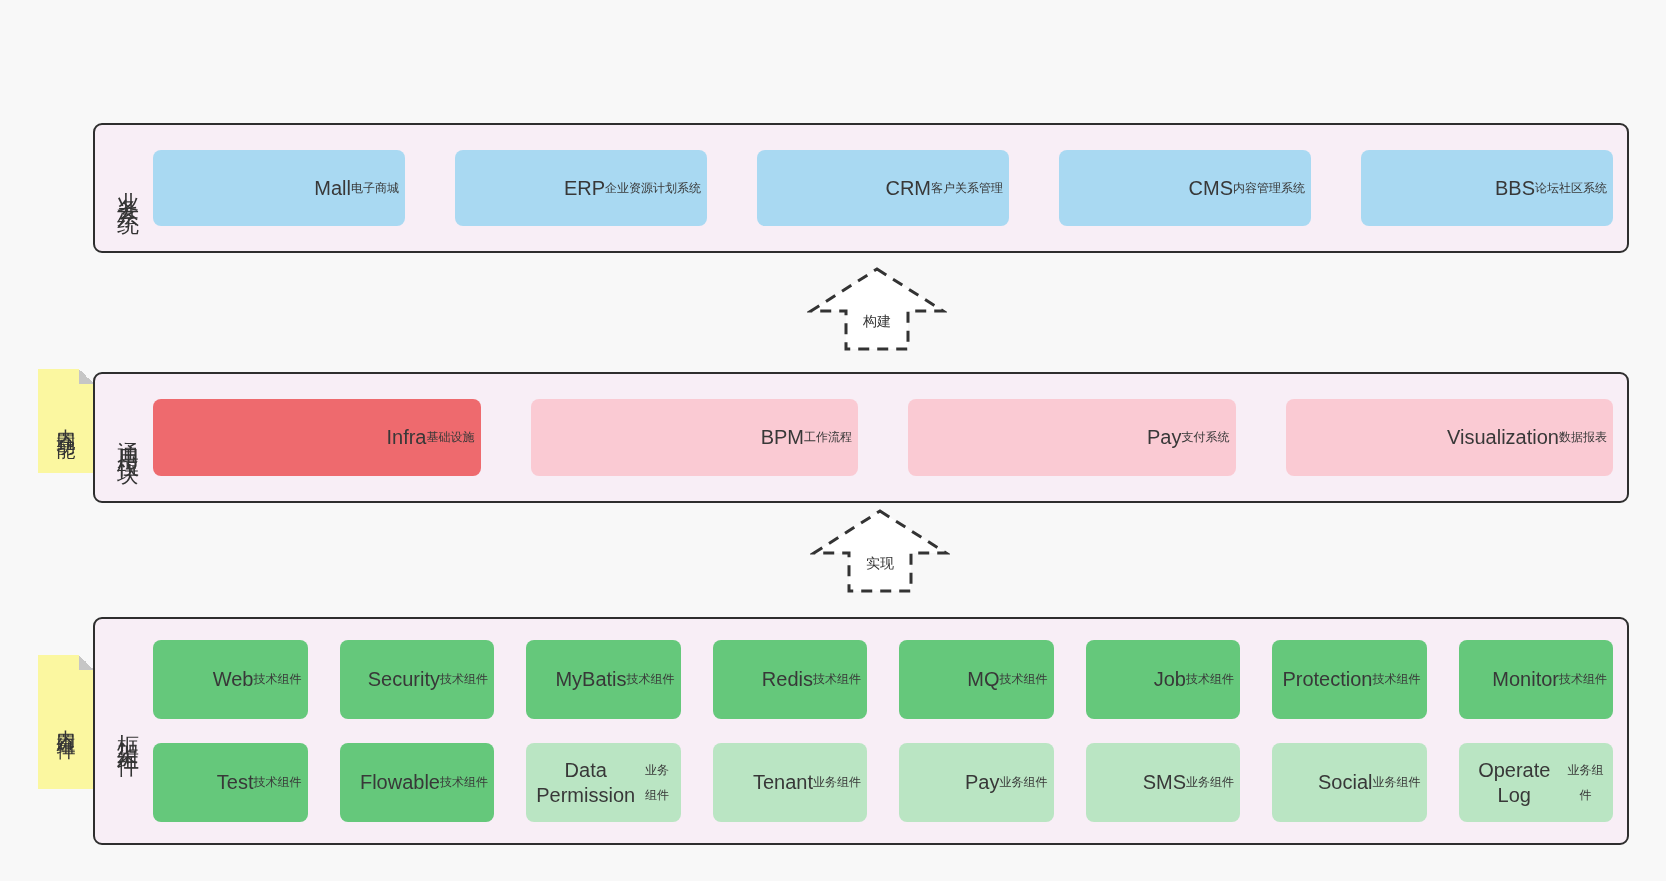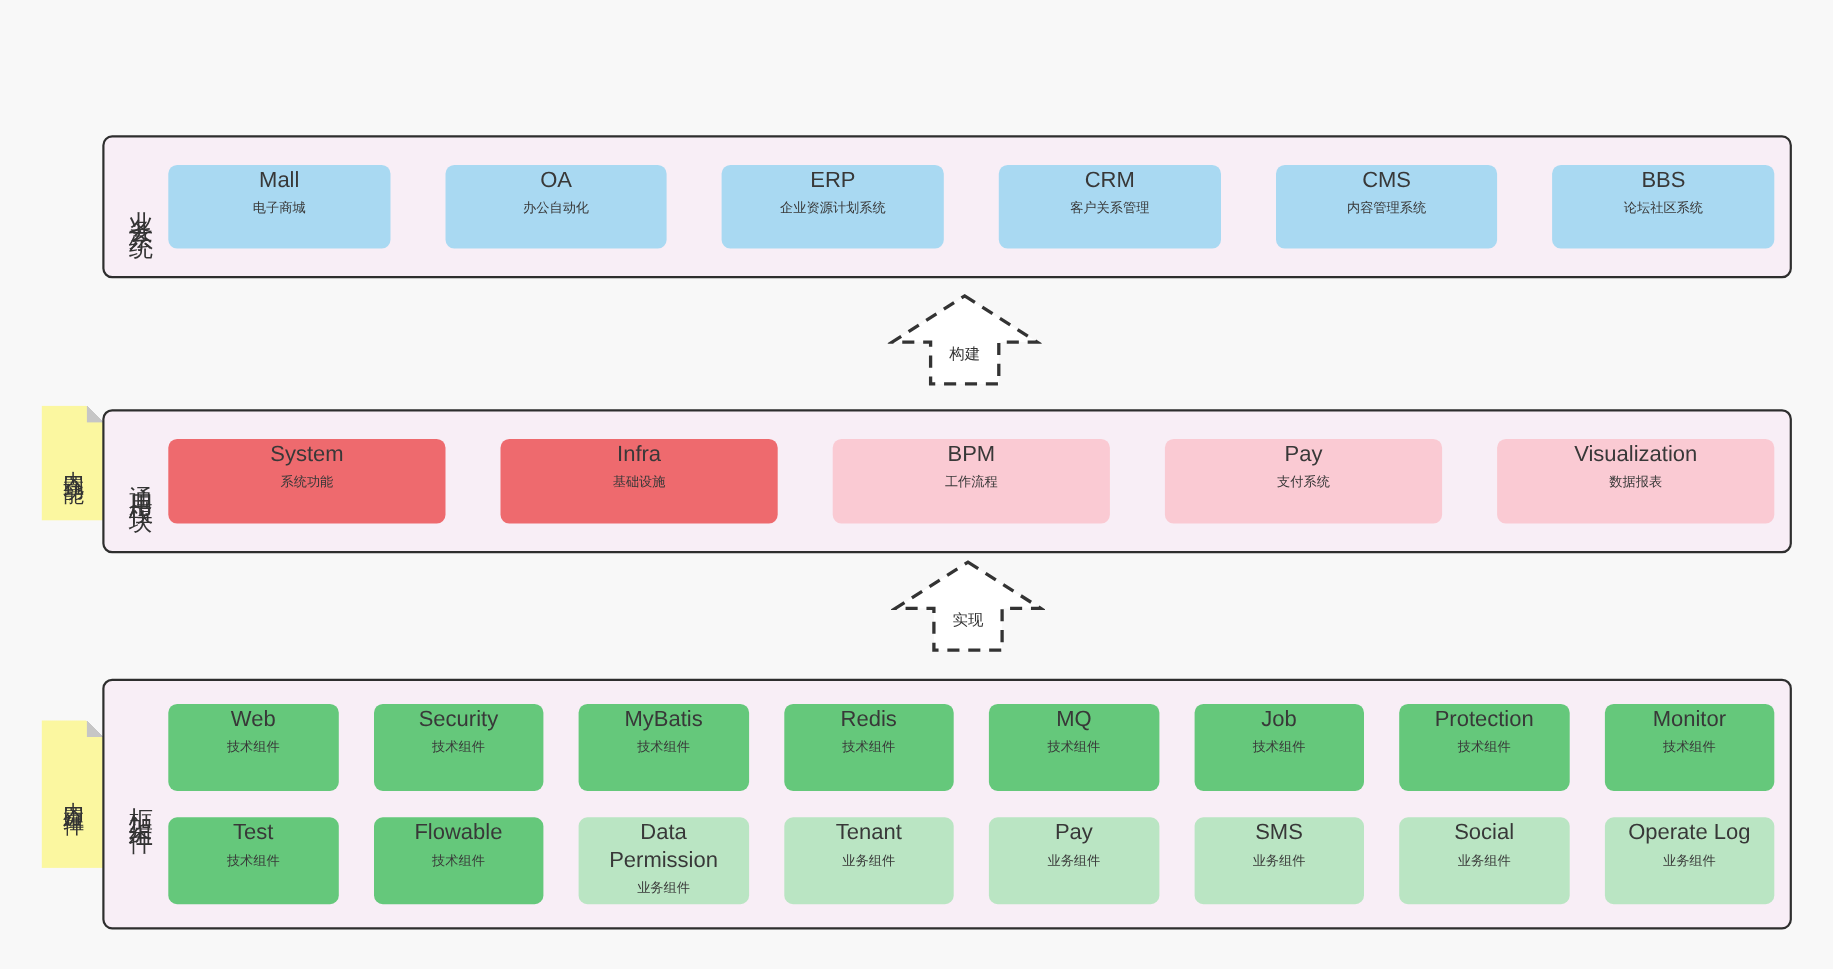--- a/index.html
+++ b/index.html
@@ -53,23 +53,22 @@
     display: grid;
     grid-template-columns: repeat(8, 1fr);
     grid-auto-rows: 1fr;
     gap: 24px 32px;
     padding: 21px 0;
   }
 
   .box {
     border-radius: 8px;
     display: flex;
-    flex-direction: column;
     align-items: center;
-    justify-content: flex-start;
+    justify-content: flex-end;
     text-align: center;
     line-height: 25px;
     padding: 2px 6px;
   }
   .box[data-type="blue"]       { background: #a9d9f2; }
   .box[data-type="red"]        { background: #ee6a6e; }
   .box[data-type="pink"]       { background: #facad3; }
   .box[data-type="green"]      { background: #65c87b; }
   .box[data-type="lightgreen"] { background: #bae5c3; }
   .box-name { font-size: 20px; }
@@ -134,24 +133,20 @@
 </div>
 
 <section class="band band-top">
   <div class="band-label">业务系统</div>
   <div class="boxes cols-6">
     <div class="box" data-type="blue">
       <div class="box-name">Mall</div>
       <div class="box-desc">电子商城</div>
     </div>
     <div class="box" data-type="blue">
-      <div class="box-name">OA</div>
-      <div class="box-desc">办公自动化</div>
-    </div>
-    <div class="box" data-type="blue">
       <div class="box-name">ERP</div>
       <div class="box-desc">企业资源计划系统</div>
     </div>
     <div class="box" data-type="blue">
       <div class="box-name">CRM</div>
       <div class="box-desc">客户关系管理</div>
     </div>
     <div class="box" data-type="blue">
       <div class="box-name">CMS</div>
       <div class="box-desc">内容管理系统</div>
@@ -167,24 +162,20 @@
   <svg viewBox="0 0 140 86">
     <polygon points="70,3 136,45 101,45 101,83 39,83 39,45 4,45" fill="#ffffff" stroke="#333333" stroke-width="3" stroke-dasharray="11,8" stroke-linejoin="miter"></polygon>
   </svg>
   <div class="arrow-label">构建</div>
 </div>
 
 <section class="band band-middle">
   <div class="band-label">通用模块</div>
   <div class="boxes cols-6">
     <div class="box" data-type="red">
-      <div class="box-name">System</div>
-      <div class="box-desc">系统功能</div>
-    </div>
-    <div class="box" data-type="red">
       <div class="box-name">Infra</div>
       <div class="box-desc">基础设施</div>
     </div>
     <div class="box" data-type="pink">
       <div class="box-name">BPM</div>
       <div class="box-desc">工作流程</div>
     </div>
     <div class="box" data-type="pink">
       <div class="box-name">Pay</div>
       <div class="box-desc">支付系统</div>

